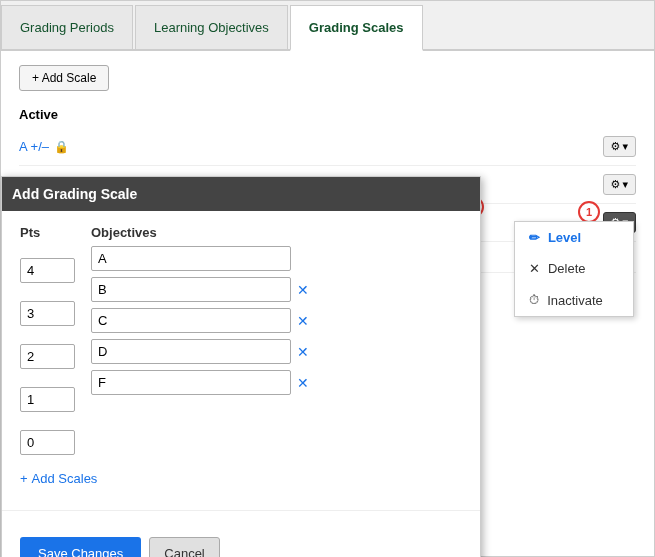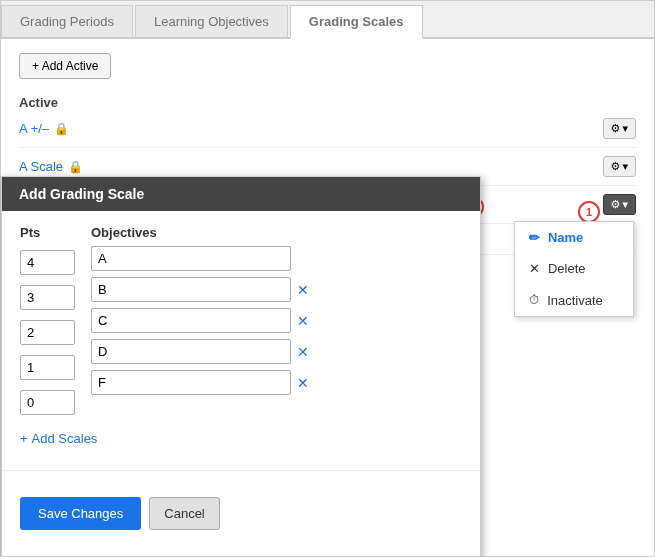--- a/index.html
+++ b/index.html
@@ -20,26 +20,26 @@
       position: relative;
     }
 
     
     .tabs {
       display: flex;
       border-bottom: 2px solid #ccc;
       background: #f0f0f0;
     }
     .tab {
-      padding: 8px 18px;
+      padding: 14px 18px;
       cursor: pointer;
       border: 1px solid #ccc;
       border-bottom: none;
       background: #e8e8e8;
-      color: #737373;
+      color: #14532d;
       font-size: 13px;
       margin-right: 2px;
       margin-top: 4px;
     }
     .tab.active {
       background: #fff;
       font-weight: bold;
       border-bottom: 2px solid #fff;
       margin-bottom: -2px;
     }
@@ -55,22 +55,22 @@
       padding: 5px 12px;
       font-size: 12px;
       cursor: pointer;
       border-radius: 3px;
       margin-bottom: 16px;
     }
 
     .section-title {
       font-size: 13px;
       font-weight: bold;
-      color: #404040;
-      margin-bottom: 0;
+      color: #000000;
+      margin-bottom: 6px;
     }
 
     .scale-row {
       display: flex;
       align-items: center;
       justify-content: space-between;
       border-bottom: 1px solid #eee;
       padding: 8px 0;
     }
     .scale-name {
@@ -123,21 +123,21 @@
       left: 0;
       width: 480px;
       background: #fff;
       border: 1px solid #ccc;
       box-shadow: 2px 2px 8px rgba(0,0,0,0.3);
       z-index: 10;
     }
     .modal-header {
       background: #444;
       color: #fff;
-      padding: 9px 17px;
+      padding: 9px 10px;
       font-size: 14px;
       font-weight: bold;
       display: flex;
       align-items: center;
       justify-content: space-between;
     }
     .modal-body {
       padding: 14px 18px;
     }
 
@@ -163,21 +163,21 @@
     }
 
     .pts-desc-section {
       display: flex;
       gap: 16px;
       margin-bottom: 10px;
     }
     .pts-col {
       display: flex;
       flex-direction: column;
-      gap: 4px;
+      gap: 12px;
     }
     .pts-col-header, .desc-col-header {
       font-size: 13px;
       font-weight: bold;
       color: #333;
       margin-bottom: 6px;
     }
     .pts-input {
       border: 1px solid #aaa;
       padding: 4px 6px;
@@ -285,21 +285,21 @@
 
 <div class="main-container">
 
   <div class="tabs">
     <div class="tab">Grading Periods</div>
     <div class="tab">Learning Objectives</div>
     <div class="tab active">Grading Scales</div>
   </div>
 
   <div class="content">
-    <button class="add-scale-btn">+ Add Active</button>
+    <button class="add-scale-btn">+ Add Scale</button>
 
     <div class="section-title">Active</div>
 
     
     <div class="scale-row">
       <div class="scale-name">
         <span>A +/–</span>
         <span class="lock-icon">🔒</span>
       </div>
       <button class="gear-btn">
@@ -384,21 +384,21 @@
     </div>
     <div class="modal-footer">
       <button class="save-btn">Save Changes</button>
       <button class="cancel-btn">Cancel</button>
     </div>
   </div>
 
   <div class="context-menu">
     <div class="context-menu-item edit-item">
       <span>✏</span>
-      <span>Name</span>
+      <span>Level</span>
     </div>
     <div class="context-menu-item">
       <span>✕</span>
       <span>Delete</span>
     </div>
     <div class="context-menu-item">
       <span>⏱</span>
       <span>Inactivate</span>
     </div>
   </div>

